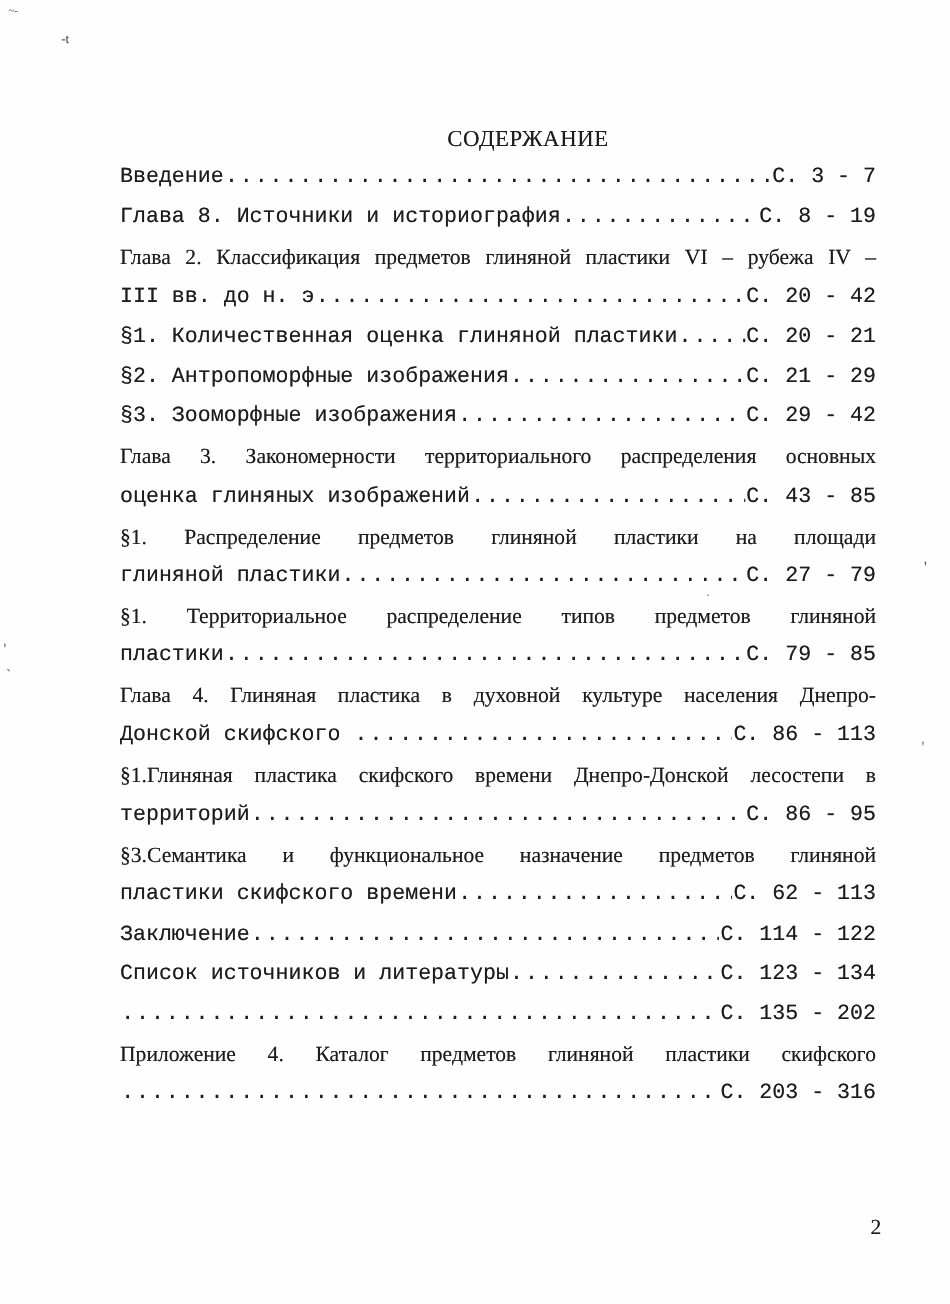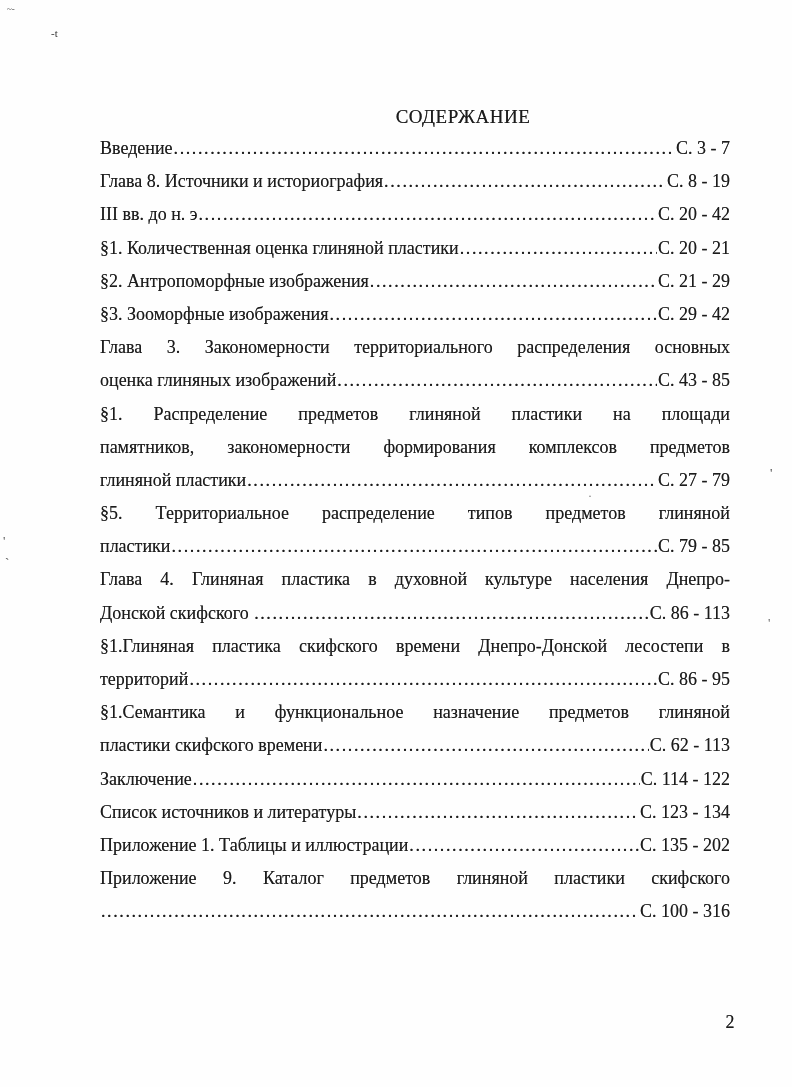--- a/index.html
+++ b/index.html
@@ -12,21 +12,21 @@
     width: 792px;
     height: 1087px;
     background: #fefefe;
     overflow: hidden;
     font-family: "Liberation Serif", "DejaVu Serif", serif;
     color: #1c1c1c;
   }
   .title {
     position: absolute;
     top: 107px;
-    left: 463px;
+    left: 440px;
     transform: translateX(-50%);
     font-size: 19px;
     line-height: 19px;
     font-weight: 400;
     letter-spacing: 0.5px;
     white-space: nowrap;
     text-shadow: 0 0 0.4px rgba(25,25,25,0.65);
   }
   .toc {
     position: absolute;
@@ -36,20 +36,21 @@
     font-size: 18px;
     text-shadow: 0 0 0.4px rgba(25,25,25,0.6);
   }
   .line {
     height: 33.2px;
     line-height: 33.2px;
   }
   .line.flexline {
     display: flex;
     align-items: center;
+    font-family: Liberation Mono, monospace;
   }
   .line.flexline .entry-text {
     white-space: pre;
     flex: 0 0 auto;
   }
   .leader {
     flex: 1 1 auto;
     min-width: 0;
     overflow: hidden;
     white-space: nowrap;
@@ -89,20 +90,21 @@
       <div class="line flexline">
         <span class="entry-text">Введение</span>
         <span class="leader">....................................................................................................................................................................................</span>
         <span class="page-ref">С. 3 - 7</span>
       </div>
       <div class="line flexline">
         <span class="entry-text">Глава 8. Источники и историография</span>
         <span class="leader">....................................................................................................................................................................................</span>
         <span class="page-ref">С. 8 - 19</span>
       </div>
+      <div class="line just"><span>Глава 2. Классификация предметов глиняной пластики VI – рубежа IV –</span></div>
       <div class="line flexline">
         <span class="entry-text">III вв. до н. э</span>
         <span class="leader">....................................................................................................................................................................................</span>
         <span class="page-ref">С. 20 - 42</span>
       </div>
       <div class="line flexline">
         <span class="entry-text">§1. Количественная оценка глиняной пластики</span>
         <span class="leader">....................................................................................................................................................................................</span>
         <span class="page-ref">С. 20 - 21</span>
       </div>
@@ -116,69 +118,67 @@
         <span class="leader">....................................................................................................................................................................................</span>
         <span class="page-ref">С. 29 - 42</span>
       </div>
       <div class="line just"><span>Глава 3. Закономерности территориального распределения основных</span></div>
       <div class="line flexline">
         <span class="entry-text">оценка глиняных изображений</span>
         <span class="leader">....................................................................................................................................................................................</span>
         <span class="page-ref">С. 43 - 85</span>
       </div>
       <div class="line just"><span>§1. Распределение предметов глиняной пластики на площади</span></div>
-      <div class="line just"><span>памятников, закономерности формирования комплексов предметов</span></div>
       <div class="line flexline">
         <span class="entry-text">глиняной пластики</span>
         <span class="leader">....................................................................................................................................................................................</span>
         <span class="page-ref">С. 27 - 79</span>
       </div>
-      <div class="line just"><span>§5. Территориальное распределение типов предметов глиняной</span></div>
+      <div class="line just"><span>§1. Территориальное распределение типов предметов глиняной</span></div>
       <div class="line flexline">
         <span class="entry-text">пластики</span>
         <span class="leader">....................................................................................................................................................................................</span>
         <span class="page-ref">С. 79 - 85</span>
       </div>
       <div class="line just"><span>Глава 4. Глиняная пластика в духовной культуре населения Днепро-</span></div>
       <div class="line flexline">
         <span class="entry-text">Донской скифского </span>
         <span class="leader">....................................................................................................................................................................................</span>
         <span class="page-ref">С. 86 - 113</span>
       </div>
       <div class="line just"><span>§1.Глиняная пластика скифского времени Днепро-Донской лесостепи в</span></div>
       <div class="line flexline">
         <span class="entry-text">территорий</span>
         <span class="leader">....................................................................................................................................................................................</span>
         <span class="page-ref">С. 86 - 95</span>
       </div>
-      <div class="line just"><span>§1.Семантика и функциональное назначение предметов глиняной</span></div>
+      <div class="line just"><span>§3.Семантика и функциональное назначение предметов глиняной</span></div>
       <div class="line flexline">
         <span class="entry-text">пластики скифского времени</span>
         <span class="leader">....................................................................................................................................................................................</span>
         <span class="page-ref">С. 62 - 113</span>
       </div>
       <div class="line flexline">
         <span class="entry-text">Заключение</span>
         <span class="leader">....................................................................................................................................................................................</span>
         <span class="page-ref">С. 114 - 122</span>
       </div>
       <div class="line flexline">
         <span class="entry-text">Список источников и литературы</span>
         <span class="leader">....................................................................................................................................................................................</span>
         <span class="page-ref">С. 123 - 134</span>
       </div>
       <div class="line flexline">
-        <span class="entry-text">Приложение 1. Таблицы и иллюстрации</span>
         <span class="leader">....................................................................................................................................................................................</span>
         <span class="page-ref">С. 135 - 202</span>
       </div>
-      <div class="line just"><span>Приложение 9. Каталог предметов глиняной пластики скифского</span></div>
+      <div class="line just"><span>Приложение 4. Каталог предметов глиняной пластики скифского</span></div>
       <div class="line flexline">
         <span class="leader">....................................................................................................................................................................................</span>
-        <span class="page-ref">С. 100 - 316</span>
+        <span class="page-ref">С. 203 - 316</span>
       </div>
     </div>
   <div class="pagenum">2</div>
   <div id="artifacts">
       <span class="artifact" style="left: 7px; top: 5px; font-size: 9px; color: rgb(74, 74, 74); position: absolute;">~-</span>
       <span class="artifact" style="left: 51px; top: 28px; font-size: 11px; color: rgb(51, 51, 51); position: absolute;">-t</span>
       <span class="artifact" style="left: 3px; top: 534px; font-size: 13px; color: rgb(85, 85, 85); position: absolute;">'</span>
       <span class="artifact" style="left: 5px; top: 556px; font-size: 13px; color: rgb(85, 85, 85); position: absolute;">`</span>
       <span class="artifact" style="left: 770px; top: 466px; font-size: 13px; color: rgb(68, 68, 68); position: absolute;">'</span>
       <span class="artifact" style="left: 768px; top: 616px; font-size: 13px; color: rgb(102, 102, 102); position: absolute;">'</span>

